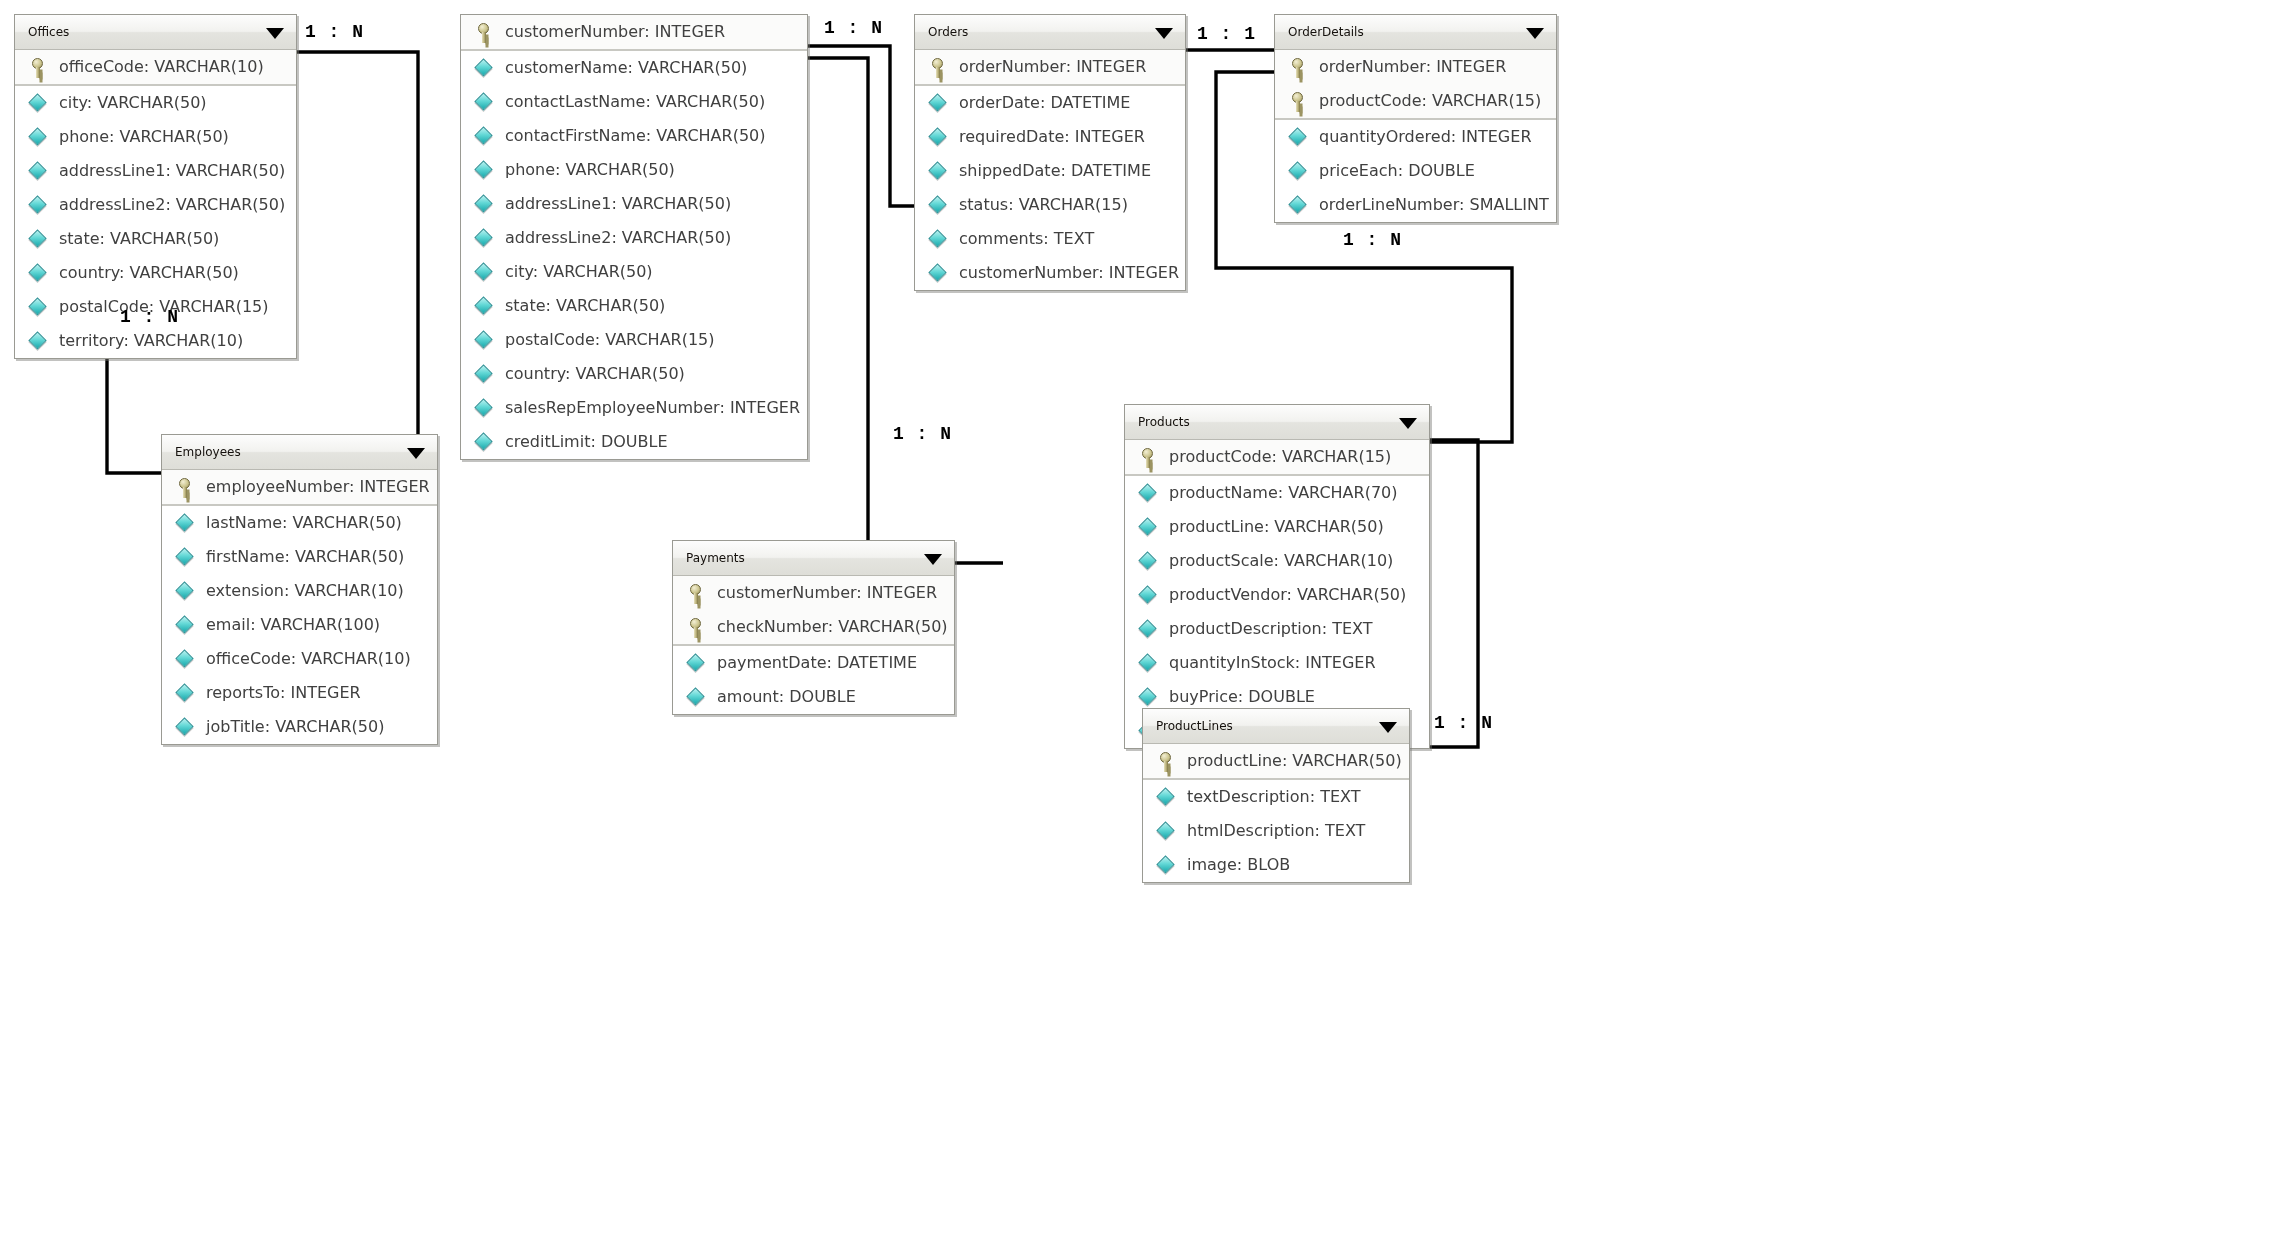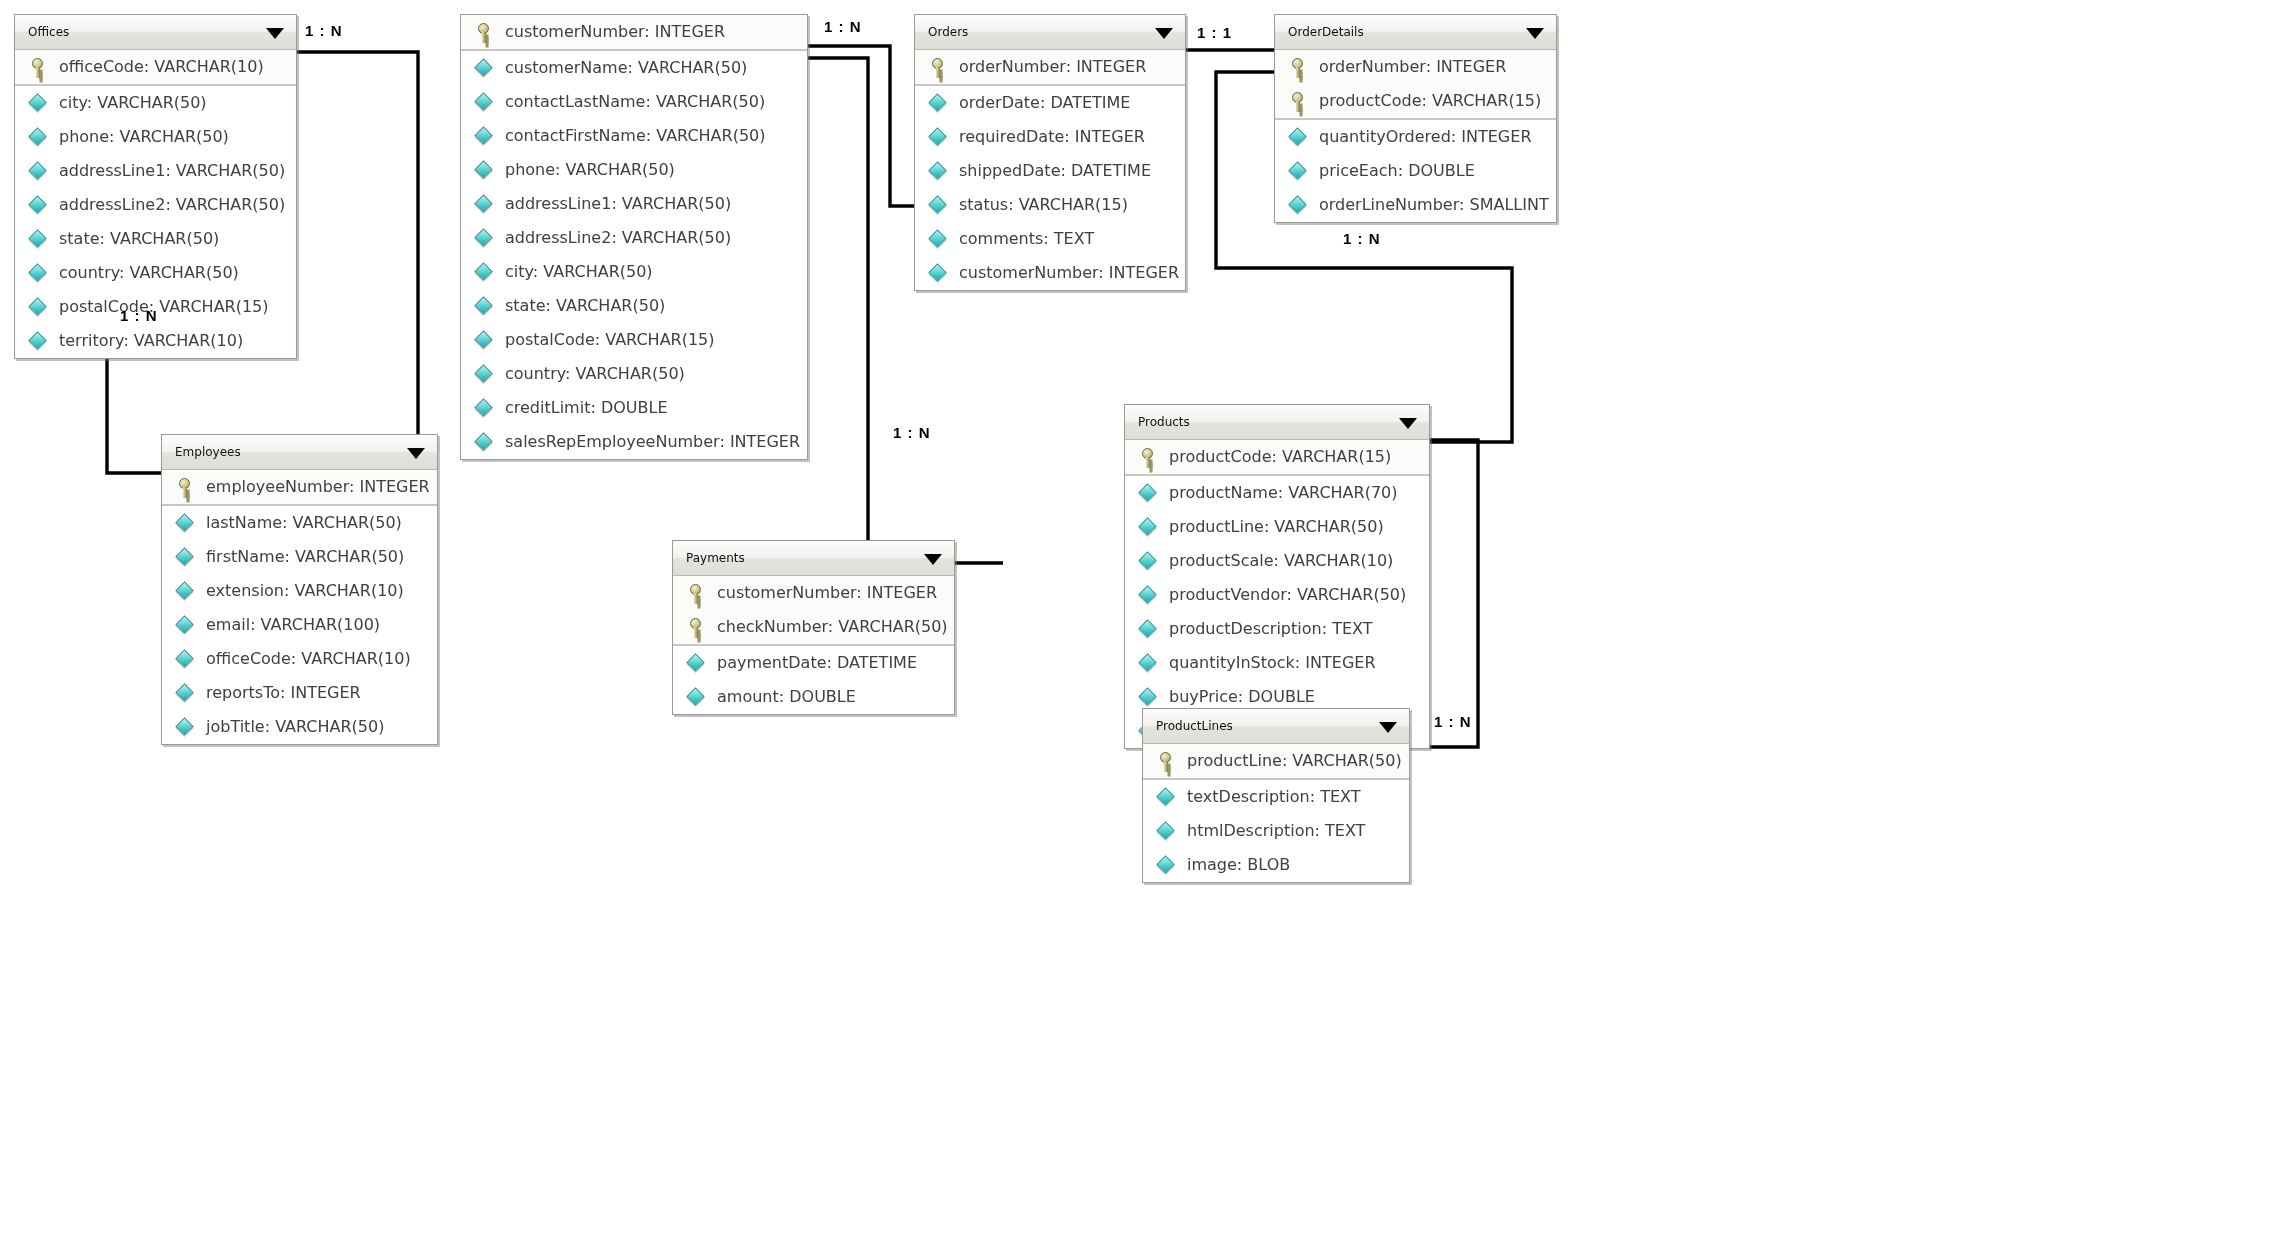--- a/index.html
+++ b/index.html
@@ -105,22 +105,22 @@
     width: 13px; height: 13px;
     background: linear-gradient(135deg, #b8f1f0 0%, #63d8d6 45%, #19a9ac 100%);
     border: 1px solid #2b8f93;
     box-sizing: border-box;
     transform: rotate(45deg);
     box-shadow: 1px 1px 0 rgba(90,90,90,0.35);
   }
   
   .card-label {
     position: absolute;
-    font-family: Liberation Sans, sans-serif;
-    font-size: 15px;
+    font-family: Liberation Mono, monospace;
+    font-size: 18px;
     font-weight: bold;
     color: #000000;
     letter-spacing: 1px;
     white-space: nowrap;
   }
 </style>
 </head>
 <body>
 
 <div id="canvas">
@@ -167,22 +167,22 @@
           <div class="field"><span class="glyph ico-diamond"></span><span>customerName: VARCHAR(50)</span></div>
           <div class="field"><span class="glyph ico-diamond"></span><span>contactLastName: VARCHAR(50)</span></div>
           <div class="field"><span class="glyph ico-diamond"></span><span>contactFirstName: VARCHAR(50)</span></div>
           <div class="field"><span class="glyph ico-diamond"></span><span>phone: VARCHAR(50)</span></div>
           <div class="field"><span class="glyph ico-diamond"></span><span>addressLine1: VARCHAR(50)</span></div>
           <div class="field"><span class="glyph ico-diamond"></span><span>addressLine2: VARCHAR(50)</span></div>
           <div class="field"><span class="glyph ico-diamond"></span><span>city: VARCHAR(50)</span></div>
           <div class="field"><span class="glyph ico-diamond"></span><span>state: VARCHAR(50)</span></div>
           <div class="field"><span class="glyph ico-diamond"></span><span>postalCode: VARCHAR(15)</span></div>
           <div class="field"><span class="glyph ico-diamond"></span><span>country: VARCHAR(50)</span></div>
+          <div class="field"><span class="glyph ico-diamond"></span><span>salesRepEmployeeNumber: INTEGER</span></div>
           <div class="field"><span class="glyph ico-diamond"></span><span>creditLimit: DOUBLE</span></div>
-          <div class="field"><span class="glyph ico-diamond"></span><span>salesRepEmployeeNumber: INTEGER</span></div>
         </div>
       </div>
       <div class="entity" style="left: 914px; top: 14px; width: 272px;">
         <div class="entity-title">Orders<span class="caret"></span></div>
         <div class="pk-group">
           <div class="field"><span class="glyph ico-key"></span><span>orderNumber: INTEGER</span></div>
         </div>
         <div>
           <div class="field"><span class="glyph ico-diamond"></span><span>orderDate: DATETIME</span></div>
           <div class="field"><span class="glyph ico-diamond"></span><span>requiredDate: INTEGER</span></div>

